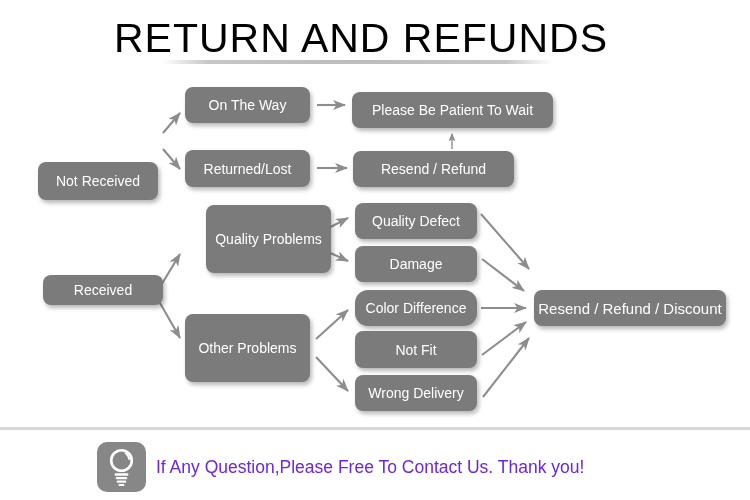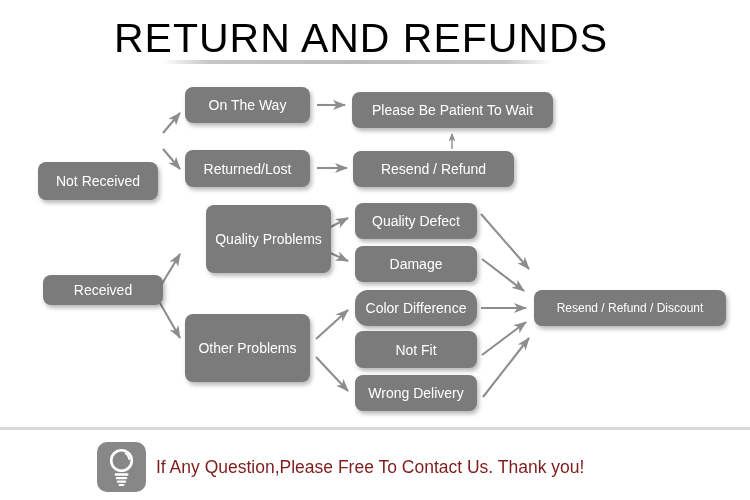--- a/index.html
+++ b/index.html
@@ -69,42 +69,42 @@
   .pos-please-wait           { left: 352px; top: 92px;  width: 201px; height: 36px; }
   .pos-resend-refund         { left: 353px; top: 151px; width: 161px; height: 36px; }
   .pos-received              { left: 35px;  top: 275px; width: 120px; height: 30px; margin-left: 8px; }
   .pos-quality-problems      { left: 185px; top: 205px; width: 125px; height: 68px; margin-left: 21px; }
   .pos-other-problems        { left: 185px; top: 314px; width: 125px; height: 68px; }
   .pos-quality-defect        { left: 355px; top: 203px; width: 122px; height: 36px; }
   .pos-damage                { left: 355px; top: 246px; width: 122px; height: 36px; }
   .pos-color-difference      { left: 355px; top: 290px; width: 122px; height: 36px; border-radius: 13px; }
   .pos-not-fit               { left: 355px; top: 331px; width: 122px; height: 37px; }
   .pos-wrong-delivery        { left: 355px; top: 375px; width: 122px; height: 36px; }
-  .pos-resend-refund-discount{ left: 534px; top: 290px; width: 192px; height: 36px; font-size: 12px; }
+  .pos-resend-refund-discount{ left: 534px; top: 290px; width: 192px; height: 36px; font-size: 15px; }
   .divider {
     position: absolute;
     top: 427px; left: 0;
     width: 750px; height: 3px;
     background: var(--divider);
   }
   .bulb-badge {
     position: absolute;
     left: 97px; top: 442px;
     width: 49px; height: 50px;
     border-radius: 10px;
     background: var(--icon-bg);
   }
   .footer-text {
     position: absolute;
     left: 156px; top: 442px;
     height: 50px;
     display: flex;
     align-items: center;
     font-size: 17.5px;
-    color: #7f1d1d;
+    color: #6d28d9;
   }
 </style>
 </head>
 <body>
 
 <div class="stage">
 
   <h1 class="title">RETURN AND REFUNDS</h1>
   <div class="title-underline"></div>
 

